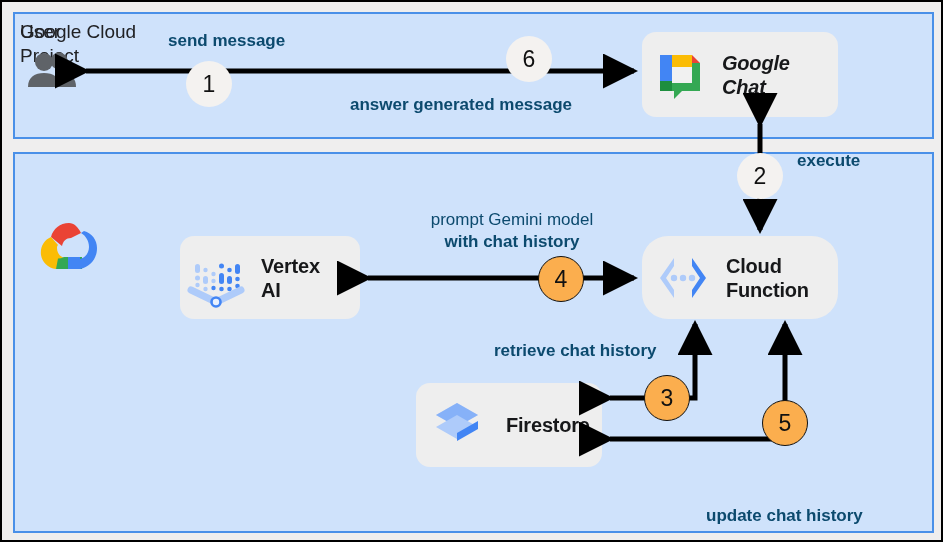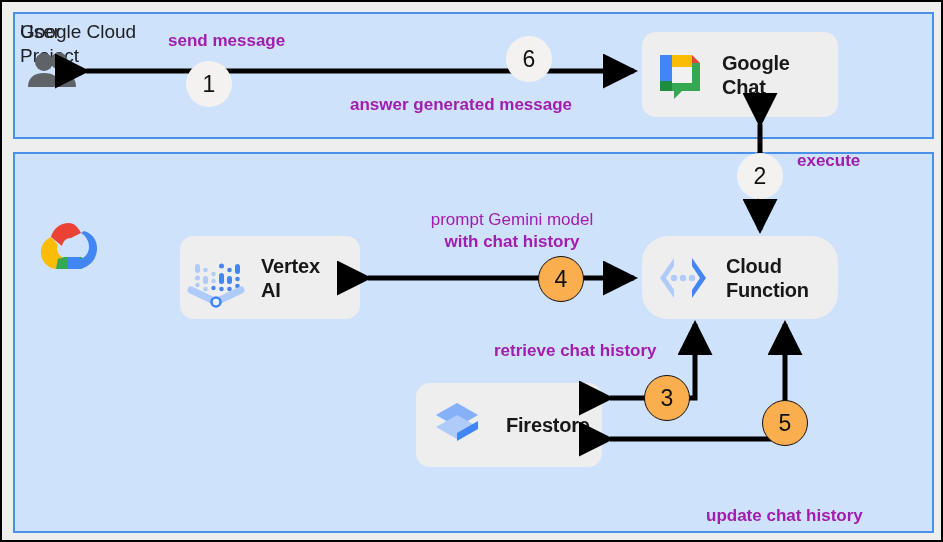--- a/index.html
+++ b/index.html
@@ -55,21 +55,21 @@
     white-space: pre-line;
     letter-spacing: -0.2px;
   }
   .card-icon {
     display: flex;
     align-items: center;
     justify-content: center;
     flex: none;
   }
 
-  #card-googlechat { left: 640px; top: 30px;  width: 196px; height: 85px; padding-left: 10px; }
+  #card-googlechat { left: 640px; top: 30px;  width: 196px; height: 85px; padding-left: 10px; font-style: italic; }
   #card-googlechat .card-label { margin-left: 14px; }
 
   #card-vertexai   { left: 178px; top: 234px; width: 180px; height: 83px; padding-left: 5px; }
   #card-vertexai .card-label { margin-left: 14px; }
 
   #card-cloudfn    { left: 640px; top: 234px; width: 196px; height: 83px; padding-left: 10px; border-radius: 26px; }
   #card-cloudfn .card-label { margin-left: 12px; }
 
   #card-firestore  { left: 414px; top: 381px; width: 186px; height: 84px; padding-left: 14px; }
   #card-firestore .card-label { margin-left: 22px; }
@@ -106,21 +106,21 @@
   #badge-1 { left: 184px; top: 59px; }
   #badge-6 { left: 504px; top: 34px; }
   #badge-2 { left: 735px; top: 151px; }
   #badge-4 { left: 536px; top: 254px; }
   #badge-3 { left: 642px; top: 373px; }
   #badge-5 { left: 760px; top: 398px; }
 
   
   .edge-label {
     position: absolute;
-    color: #a21caf;
+    color: #0c4a6e;
     font-size: 17px;
     line-height: 22px;
     white-space: pre-line;
   }
   .edge-label.center { text-align: center; }
 
   #lbl-send      { left: 166px; top: 28px; font-weight: bold; }
   #lbl-answer    { left: 348px; top: 92px; font-weight: bold; }
   #lbl-execute   { left: 795px; top: 148px; font-weight: bold; }
   #lbl-prompt    { left: 410px; top: 185px; width: 200px; text-align: center; }

